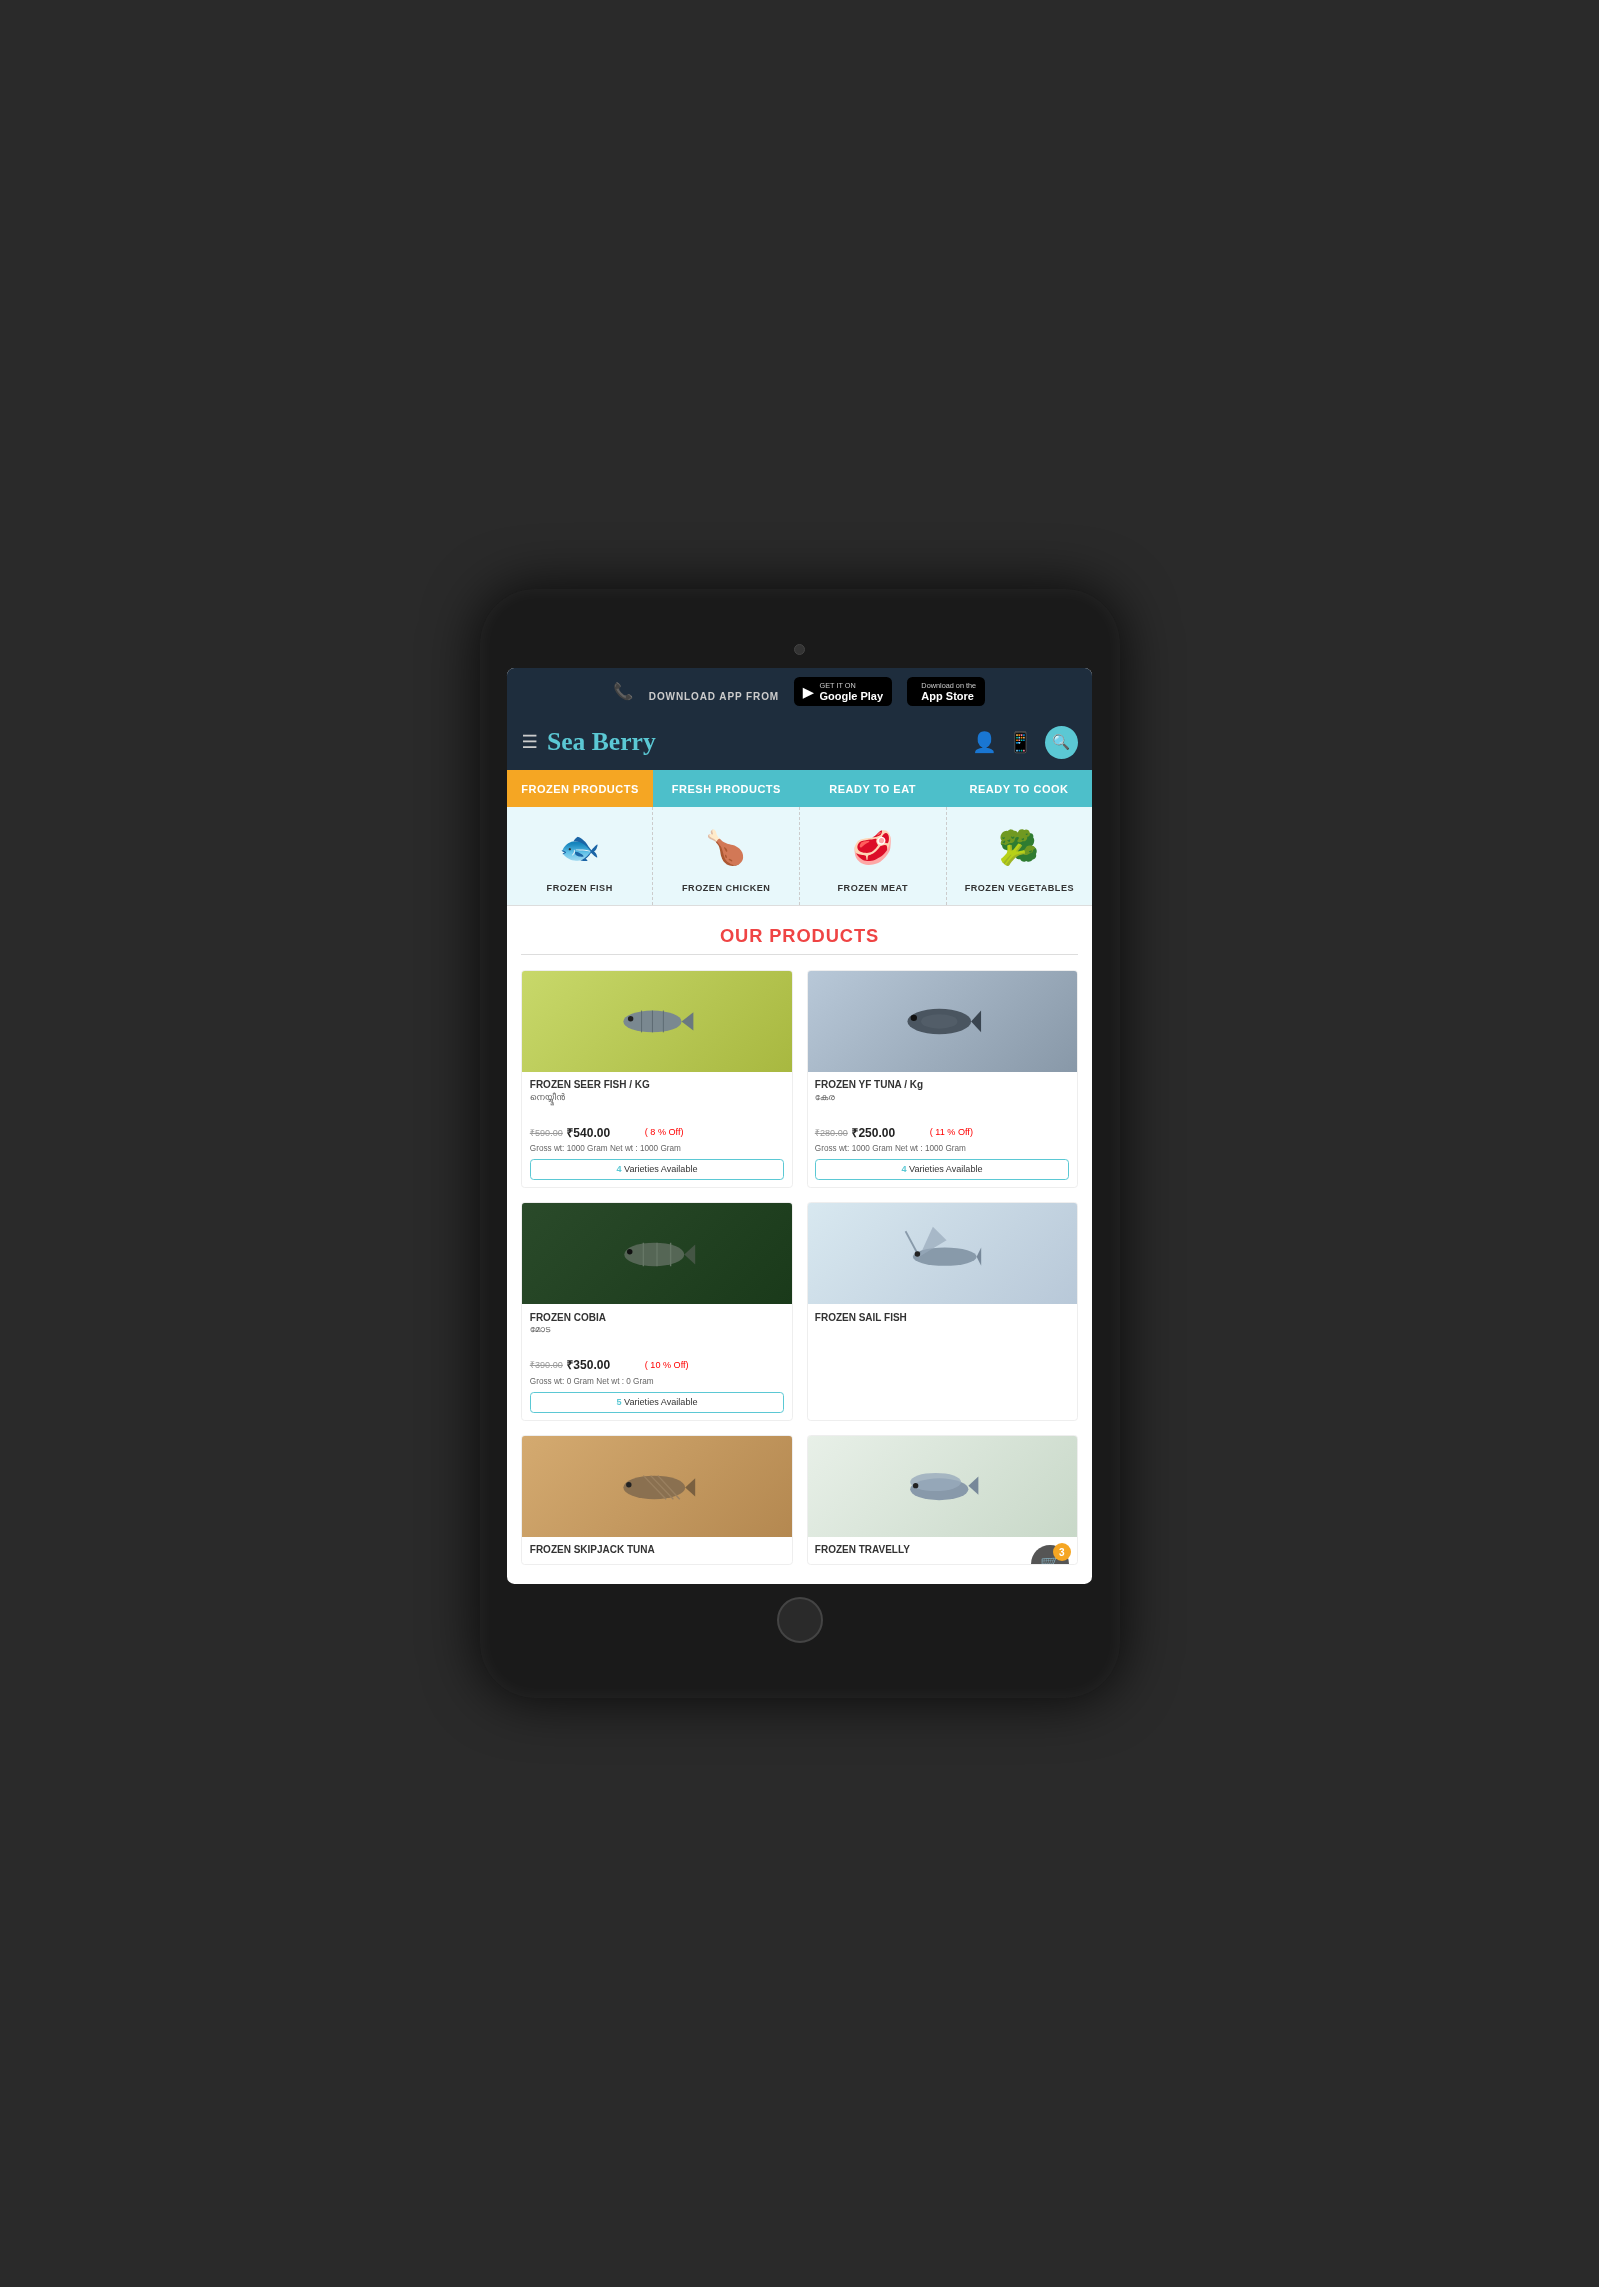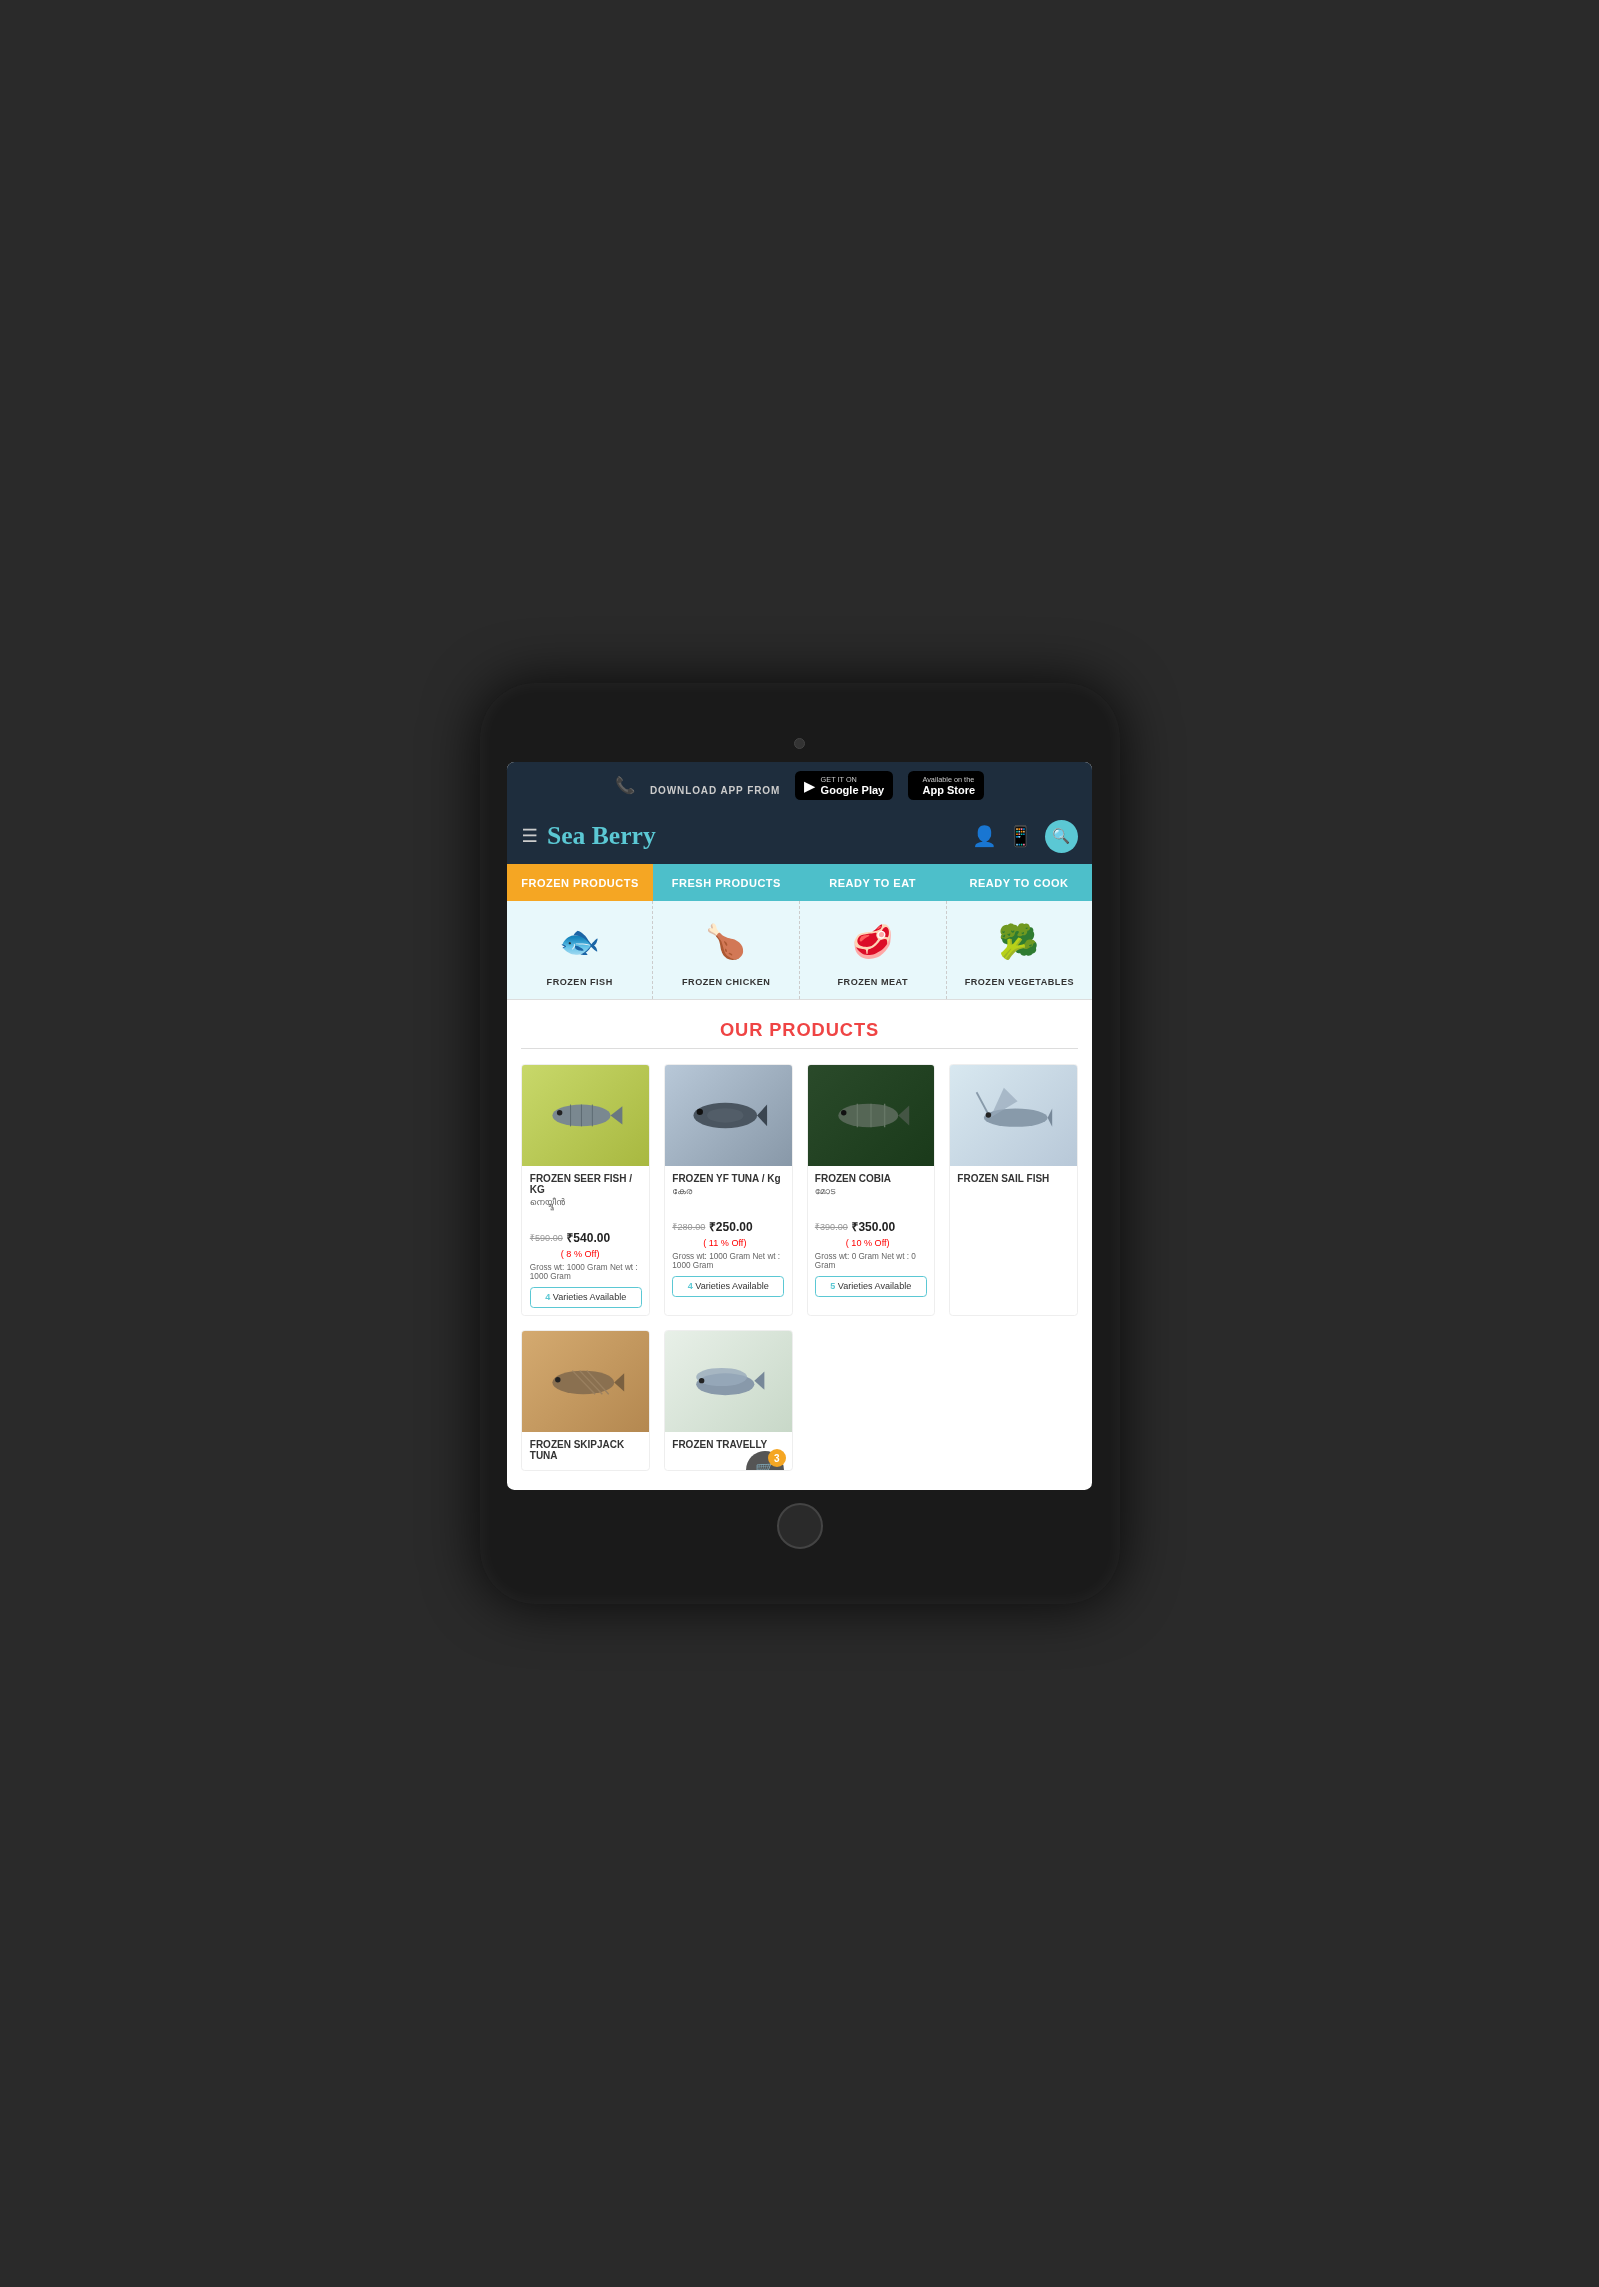--- a/index.html
+++ b/index.html
@@ -223,21 +223,21 @@
     }
 
     .section-divider {
       border: none;
       border-top: 0.9px solid #ddd;
       margin: 7.3px 0 14.6px;
     }
 
     .products-grid {
       display: grid;
-      grid-template-columns: repeat(4, 1fr);
+      grid-template-columns: repeat(2, 1fr);
       gap: 14px;
     }
 
     .product-card {
       border: 0.9px solid #eee;
       border-radius: 3.7px;
       overflow: hidden;
       background: white;
     }
 
@@ -393,21 +393,21 @@
           <span class="store-badge-icon">▶</span>
           <div class="store-badge-text">
             <span class="small">GET IT ON</span>
             <span class="big">Google Play</span>
           </div>
         </div>
 
         <div class="store-badge">
           <span class="store-badge-icon"></span>
           <div class="store-badge-text">
-            <span class="small">Available on the</span>
+            <span class="small">Download on the</span>
             <span class="big">App Store</span>
           </div>
         </div>
       </div>
 
       <div class="header">
         <div class="header-left">
           <span class="hamburger">☰</span>
           <span class="brand-name">Sea Berry</span>
         </div>

